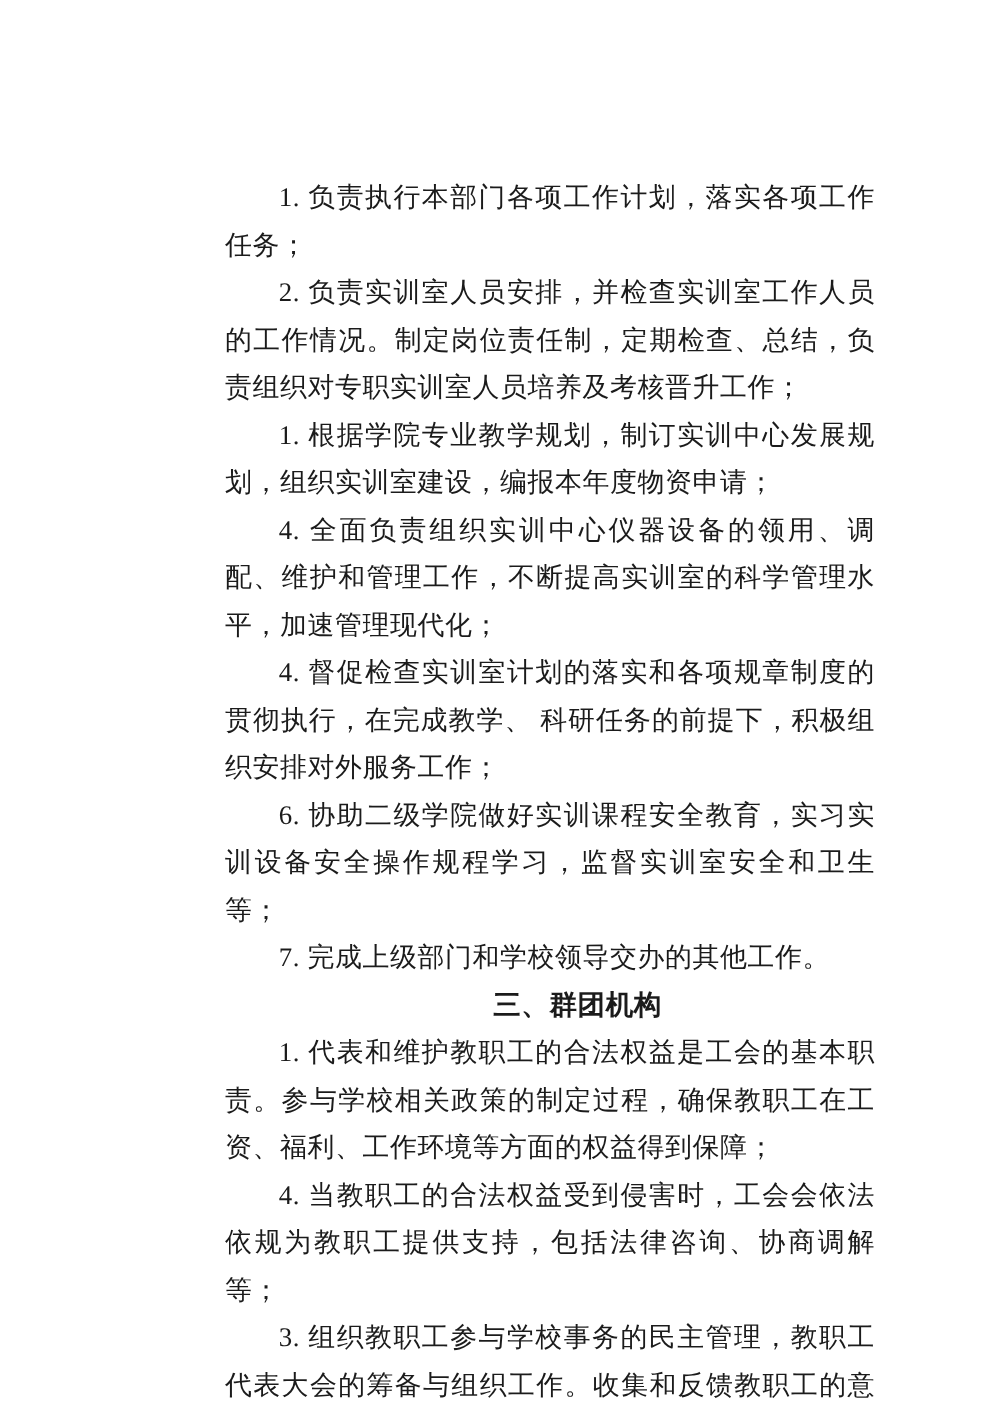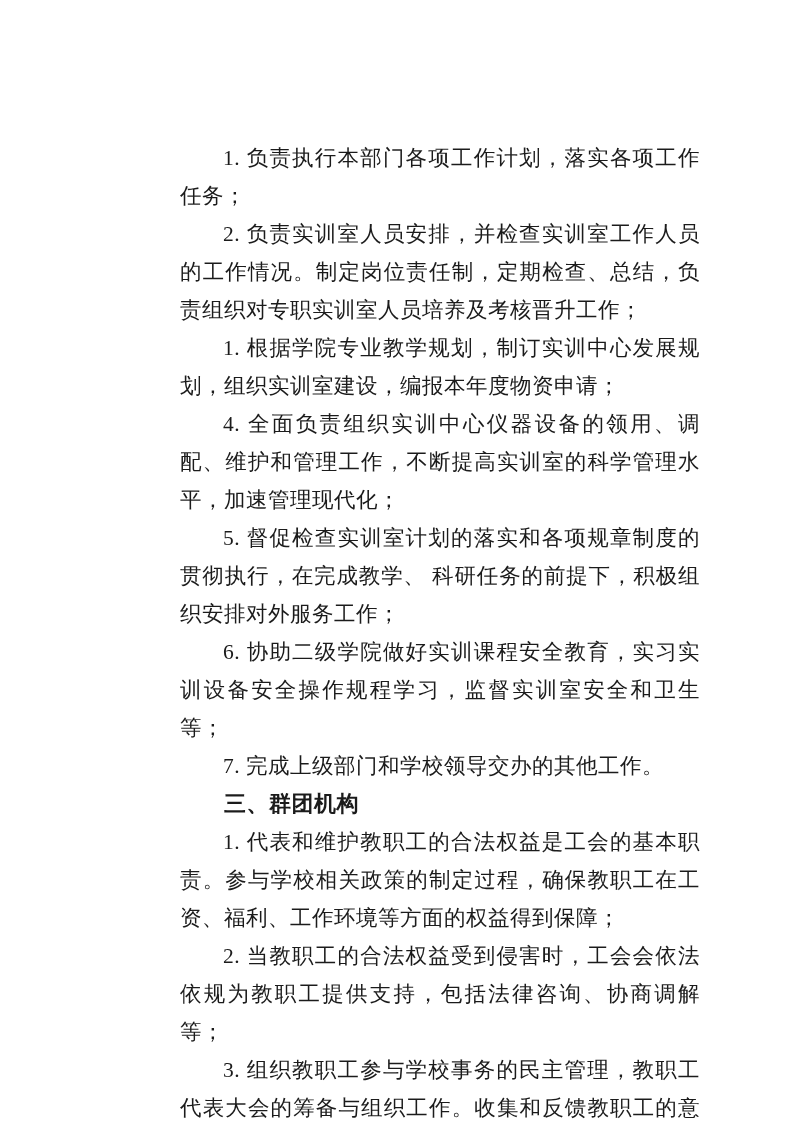--- a/index.html
+++ b/index.html
@@ -34,41 +34,42 @@
     letter-spacing: 0.5px;
   }
   p.heading-1 {
     margin: 0;
     font-family: "Liberation Sans", "DejaVu Sans", sans-serif;
     font-weight: bold;
     font-size: 22px;
     line-height: 38px;
     text-indent: 2em;
     letter-spacing: 0.5px;
+    text-align: center;
   }
   p.heading-2 {
     margin: 0;
     font-family: "Liberation Serif", "DejaVu Serif", serif;
     font-weight: bold;
     font-size: 22px;
     line-height: 38px;
     text-indent: 1.8em;
     letter-spacing: 0.5px;
   }
 </style>
 </head>
 <body>
 
 <div class="page">
   <div class="text-block">
     <p class="body-para">1. 负责执行本部门各项工作计划，落实各项工作任务；</p>
     <p class="body-para">2. 负责实训室人员安排，并检查实训室工作人员的工作情况。制定岗位责任制，定期检查、总结，负责组织对专职实训室人员培养及考核晋升工作；</p>
     <p class="body-para">1. 根据学院专业教学规划，制订实训中心发展规划，组织实训室建设，编报本年度物资申请；</p>
     <p class="body-para">4. 全面负责组织实训中心仪器设备的领用、调配、维护和管理工作，不断提高实训室的科学管理水平，加速管理现代化；</p>
-    <p class="body-para">5. 督促检查实训室计划的落实和各项规章制度的贯彻执行，在完成教学、 科研任务的前提下，积极组织安排对外服务工作；</p>
+    <p class="body-para">4. 督促检查实训室计划的落实和各项规章制度的贯彻执行，在完成教学、 科研任务的前提下，积极组织安排对外服务工作；</p>
     <p class="body-para">6. 协助二级学院做好实训课程安全教育，实习实训设备安全操作规程学习，监督实训室安全和卫生等；</p>
     <p class="body-para">7. 完成上级部门和学校领导交办的其他工作。</p>
     <p class="heading-1">三、群团机构</p>
     <p class="body-para">1. 代表和维护教职工的合法权益是工会的基本职责。参与学校相关政策的制定过程，确保教职工在工资、福利、工作环境等方面的权益得到保障；</p>
-    <p class="body-para">2. 当教职工的合法权益受到侵害时，工会会依法依规为教职工提供支持，包括法律咨询、协商调解等；</p>
+    <p class="body-para">4. 当教职工的合法权益受到侵害时，工会会依法依规为教职工提供支持，包括法律咨询、协商调解等；</p>
     <p class="body-para">3. 组织教职工参与学校事务的民主管理，教职工代表大会的筹备与组织工作。收集和反馈教职工的意见与建议，积极与学校</p>
   </div>
 </div>
 
 </body></html>

